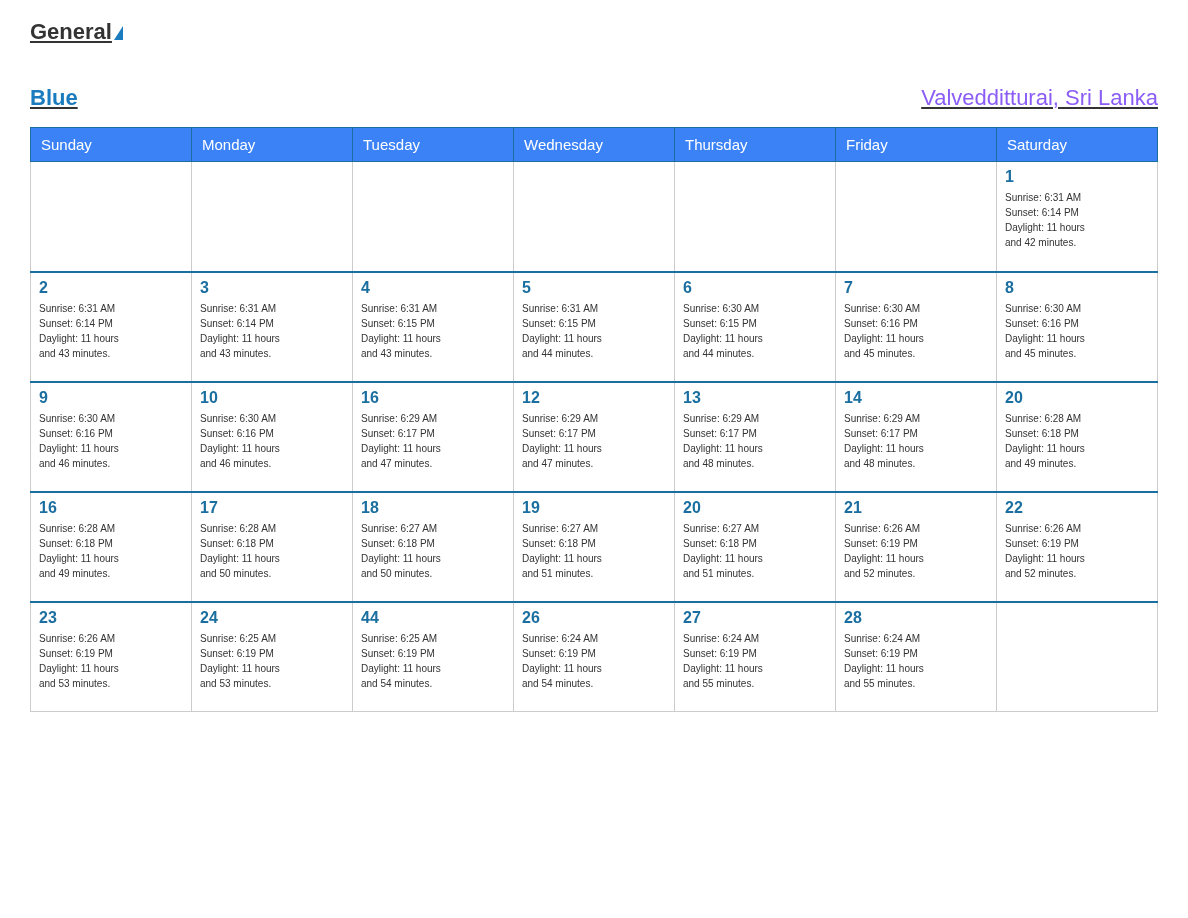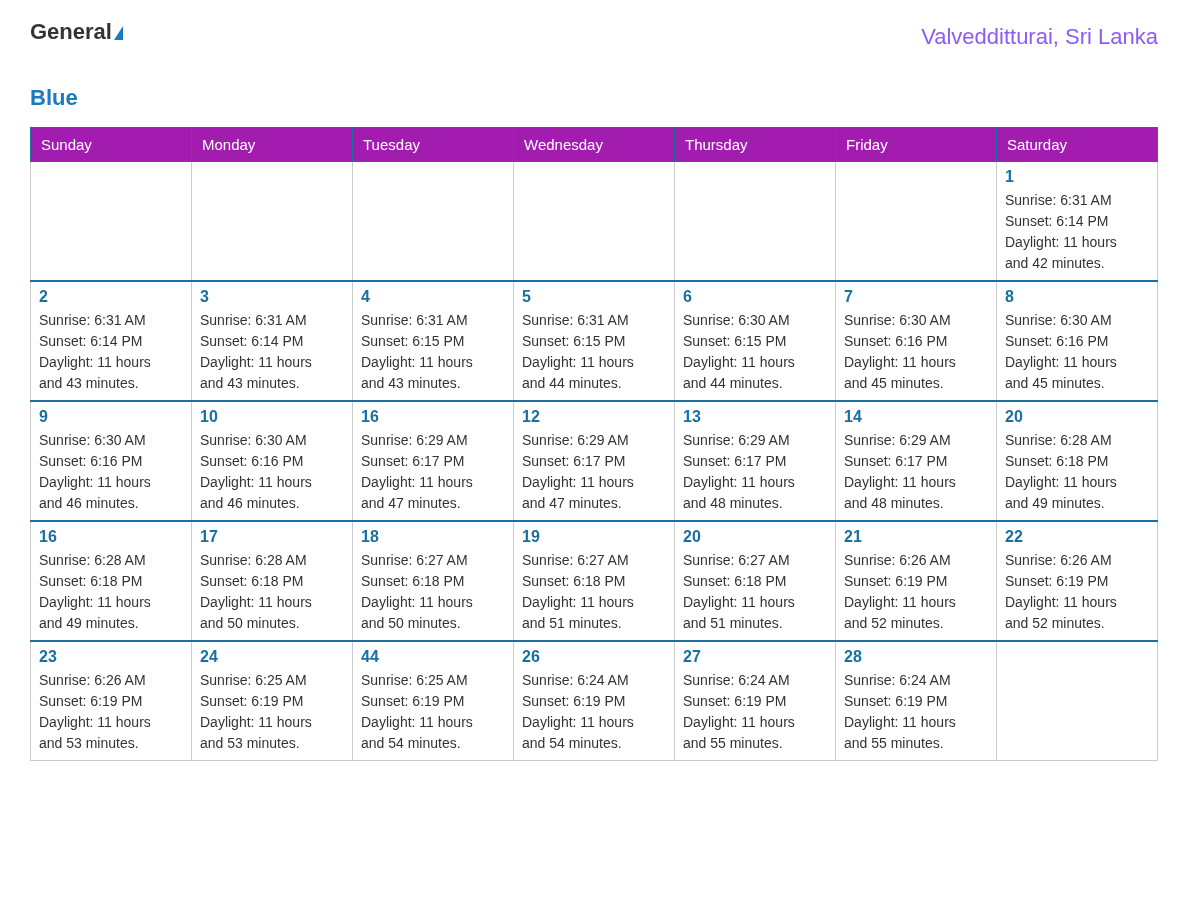--- a/index.html
+++ b/index.html
@@ -5,22 +5,23 @@
     * { box-sizing: border-box; margin: 0; padding: 0; }
     body {
       font-family: Arial, sans-serif;
       background: #fff;
       padding: 20px 30px;
       color: #333;
     }
     .header {
       display: flex;
       justify-content: space-between;
-      align-items: flex-start;
+      align-items: flex-end;
       margin-bottom: 16px;
+      text-decoration: underline;
     }
     .logo {
       display: flex;
       flex-direction: column;
       align-items: flex-start;
     }
     .logo-text {
       font-size: 22px;
       font-weight: bold;
       color: #333;
@@ -55,21 +56,21 @@
       font-size: 22px;
       color: #8b5cf6;
       margin-top: 4px;
     }
     .calendar-table {
       width: 100%;
       border-collapse: collapse;
       table-layout: fixed;
     }
     .calendar-table th {
-      background-color: #a21caf;
+      background-color: #3b82f6;
       color: #fff;
       text-align: left;
       padding: 8px 10px;
       font-size: 15px;
       font-weight: normal;
       border: 1px solid #1a6fa0;
     }
     .calendar-table td {
       border: 1px solid #ccc;
       vertical-align: top;
@@ -77,21 +78,21 @@
       height: 110px;
       background: #fff;
     }
     .day-number {
       font-size: 16px;
       color: #1a6fa0;
       font-weight: bold;
       margin-bottom: 4px;
     }
     .day-info {
-      font-size: 14px;
+      font-size: 10px;
       color: #333;
       line-height: 1.5;
     }
     .empty-cell {
       background: #f9f9f9;
     }
     .row-border-top td {
       border-top: 2px solid #1a6fa0;
     }
   </style>

